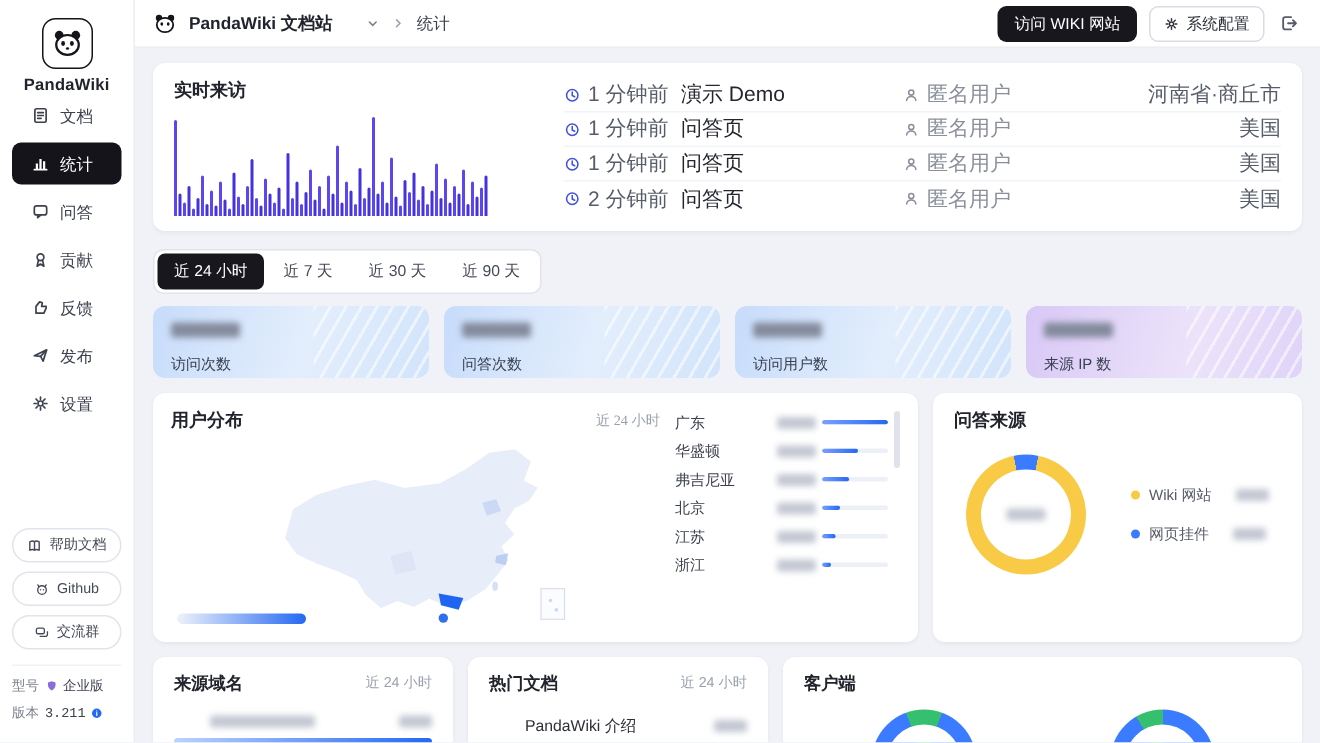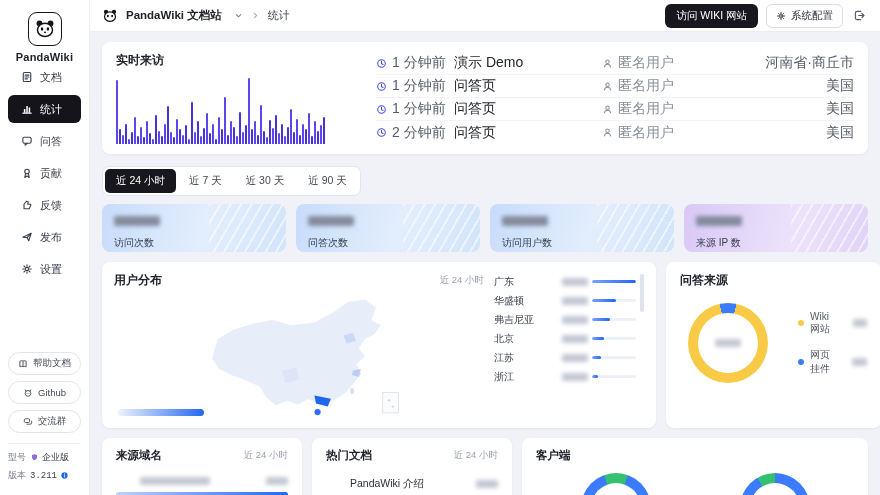--- a/index.html
+++ b/index.html
@@ -17,21 +17,21 @@
   .nav-item.active { background:#14141a; color:#fff; }
   .side-spacer { flex:1; }
   .side-link { width:100%; height:23px; border:1px solid #e2e4ec; border-radius:13px; display:flex; align-items:center; justify-content:center; gap:5px; font-size:9.5px; color:#454a57; margin-bottom:6px; cursor:pointer; background:#fff; }
   .side-meta { width:100%; border-top:1px solid #f0f1f5; margin-top:4px; padding-top:7px;font-family:Liberation Mono, monospace; }
   .meta-row { display:flex; align-items:center; gap:4px; font-size:9px; color:#7a7f8c; margin-bottom:5px; }
   .meta-row .mv { color:#3c414e; display:flex; align-items:center; gap:3px; }
 
   
   .main { flex:1; display:flex; flex-direction:column; min-width:0; }
   .topbar { height:32px; background:#fff; border-bottom:1px solid #ececf1; display:flex; align-items:center; padding:0 12px; gap:8px; flex:none; }
-  .site-sel { display:flex; align-items:center; gap:12px; font-size:11.5px; font-weight:bold; cursor:pointer; }
+  .site-sel { display:flex; align-items:center; gap:22px; font-size:11.5px; font-weight:bold; cursor:pointer; }
   .crumb-sep { color:#9aa0ad; display:flex; }
   .crumb { font-size:11px; color:#3c414e; }
   .top-spacer { flex:1; }
   .btn-dark { background:#17171d; color:#fff; font-size:10.5px; padding:5px 11px; border-radius:6px; border:none; cursor:pointer; }
   .btn-light { background:#fff; color:#2c2f38; font-size:10.5px; padding:4px 9px; border-radius:6px; border:1px solid #d9dce4; cursor:pointer; display:flex; align-items:center; gap:5px; }
   .logout { display:flex; align-items:center; color:#555b68; cursor:pointer; padding:2px; }
 
   
   .content { flex:1; padding:10px 12px; overflow:hidden; }
   .card { background:#fff; border-radius:8px; box-shadow:0 1px 3px rgba(20,24,40,.05); }
@@ -66,21 +66,21 @@
   .stat::after { content:""; position:absolute; top:0; right:0; bottom:0; width:42%; background:repeating-linear-gradient(120deg,rgba(255,255,255,.55) 0 2px,transparent 2px 9px); pointer-events:none; }
   .stat-label { font-size:10px; color:#394050; margin-top:6px; }
 
   
   .redact { display:inline-block; height:8px; border-radius:2px; background:#c3c7d2; filter:blur(2px); }
   .rd-dark { background:#848b9d; height:10px; width:46px; }
   .rd-26 { width:26px; } .rd-22 { width:22px; } .rd-70 { width:70px; }
 
   
   .mid-row { display:flex; gap:10px; margin-top:10px; height:166px; }
-  .dist { flex:none; width:554px; padding:10px 12px; display:flex; }
+  .dist { flex:none; width:510px; padding:10px 12px; display:flex;font-family:Liberation Serif, serif; }
   .dist-left { flex:1; display:flex; flex-direction:column; position:relative; }
   .dist-head { display:flex; justify-content:space-between; align-items:center; }
   .map-wrap { flex:1; display:flex; align-items:center; justify-content:center; }
   .map-legend { position:absolute; left:4px; bottom:2px; width:86px; height:7px; border-radius:4px; background:linear-gradient(90deg,#eef2fb,#2468f2); }
   .region-list { width:150px; flex:none; margin-left:10px; position:relative; padding-right:8px; }
   .region-row { display:grid; grid-template-columns:1fr 30px 44px; align-items:center; height:19px; font-size:10px; color:#3c414e; }
   .rtrack { height:3px; border-radius:2px; background:#edf0f7; overflow:hidden; }
   .rfill { display:block; height:100%; border-radius:2px; background:linear-gradient(90deg,#7aa0ff,#2468f2); }
   .list-scrollbar { position:absolute; right:0; top:2px; width:4px; height:38px; border-radius:2px; background:#dfe2ea; }
 

